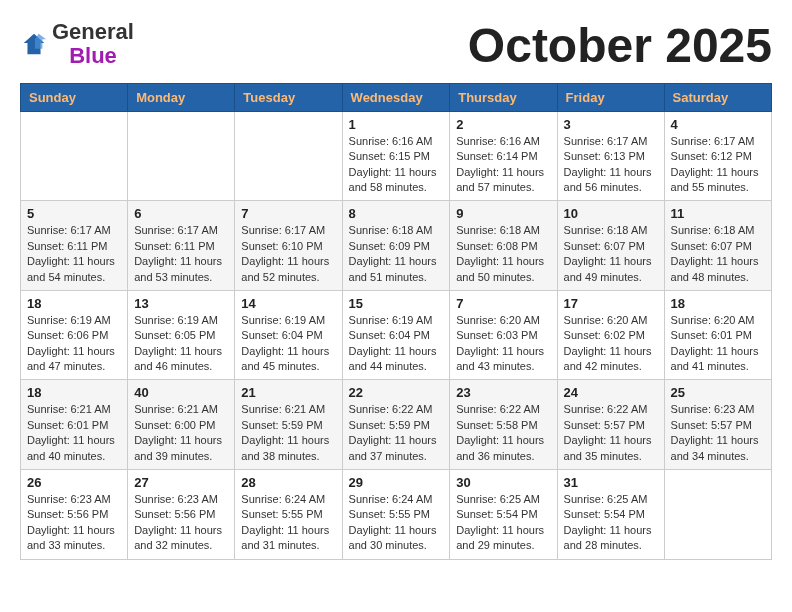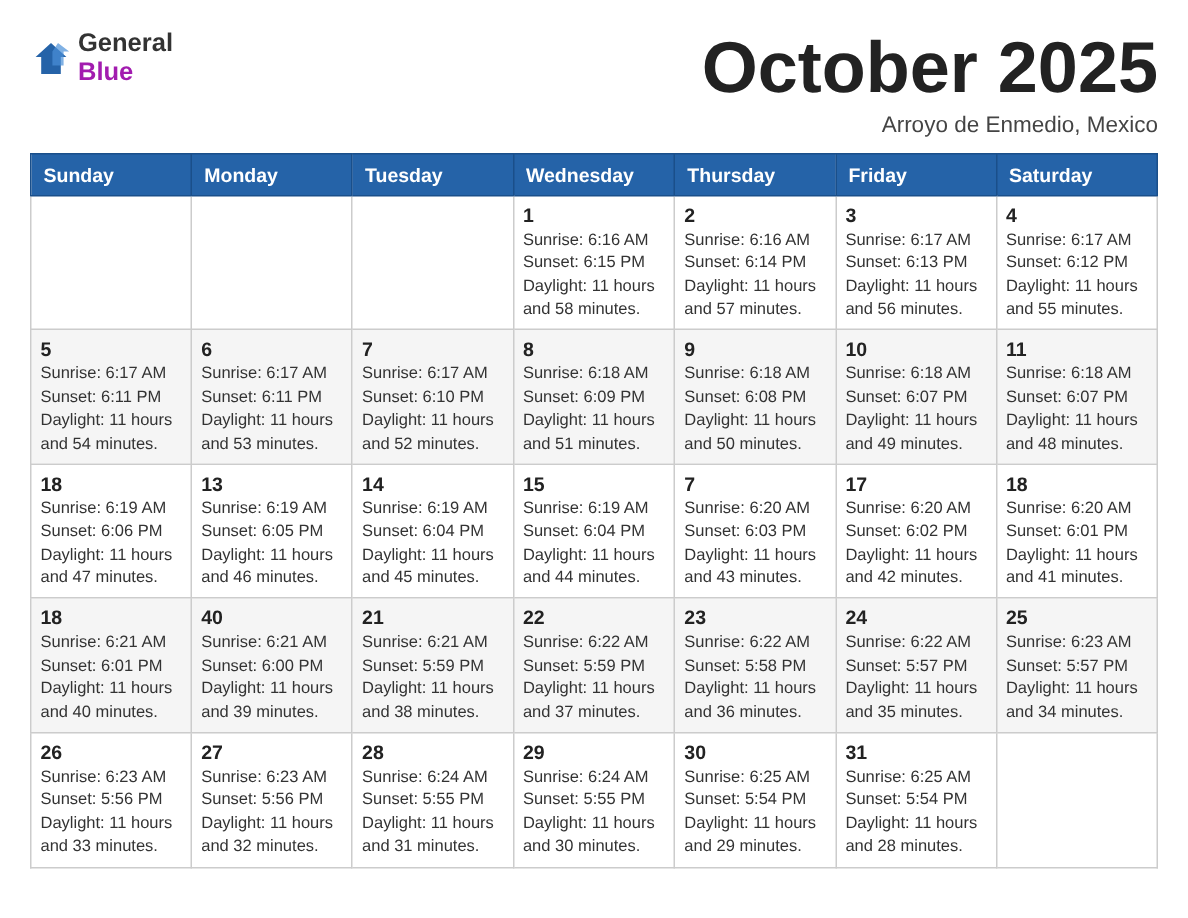--- a/index.html
+++ b/index.html
@@ -15,23 +15,24 @@
       justify-content: space-between;
       align-items: flex-start;
       margin-bottom: 10px;
     }
     .logo {
       display: flex;
       align-items: center;
       gap: 4px;
     }
     .logo-text {
-      font-size: 17px;
+      font-size: 22px;
       font-weight: bold;
       line-height: 1.1;
+      text-align: center;
     }
     .logo-general { color: #333; }
     .logo-blue { color: #a21caf; }
     .logo-icon {
       width: 28px;
       height: 28px;
     }
     .title-area {
       text-align: right;
     }
@@ -46,21 +47,21 @@
       color: #444;
       margin-top: 2px;
     }
     .calendar {
       width: 100%;
       border-collapse: collapse;
       border: 1px solid #ccc;
     }
     .calendar th {
       background: #2563a8;
-      color: #ffffff;
+      color: #fdba74;
       font-size: 13px;
       font-weight: bold;
       padding: 6px 8px;
       text-align: left;
       border: 1px solid #1a4f8a;
     }
     .calendar td {
       vertical-align: top;
       border: 1px solid #ccc;
       padding: 5px 6px;
@@ -97,21 +98,20 @@
       <polygon points="15,4 26,14 22,14 22,26 8,26 8,14 4,14" fill="#2563a8"></polygon>
       <polygon points="20,4 28,10 24,10 24,20 16,20 16,10 20,4" fill="#4a90d9" opacity="0.7"></polygon>
     </svg>
     <div class="logo-text">
       <span class="logo-general">General</span><br>
       <span class="logo-blue">Blue</span>
     </div>
   </div>
   <div class="title-area">
     <div class="month-title">October 2025</div>
-    <div class="location-title">Arroyo de Enmedio, Mexico</div>
   </div>
 </div>
 
 <table class="calendar">
   <thead>
     <tr>
     <th>Sunday</th>
         <th>Monday</th>
         <th>Tuesday</th>
         <th>Wednesday</th>

